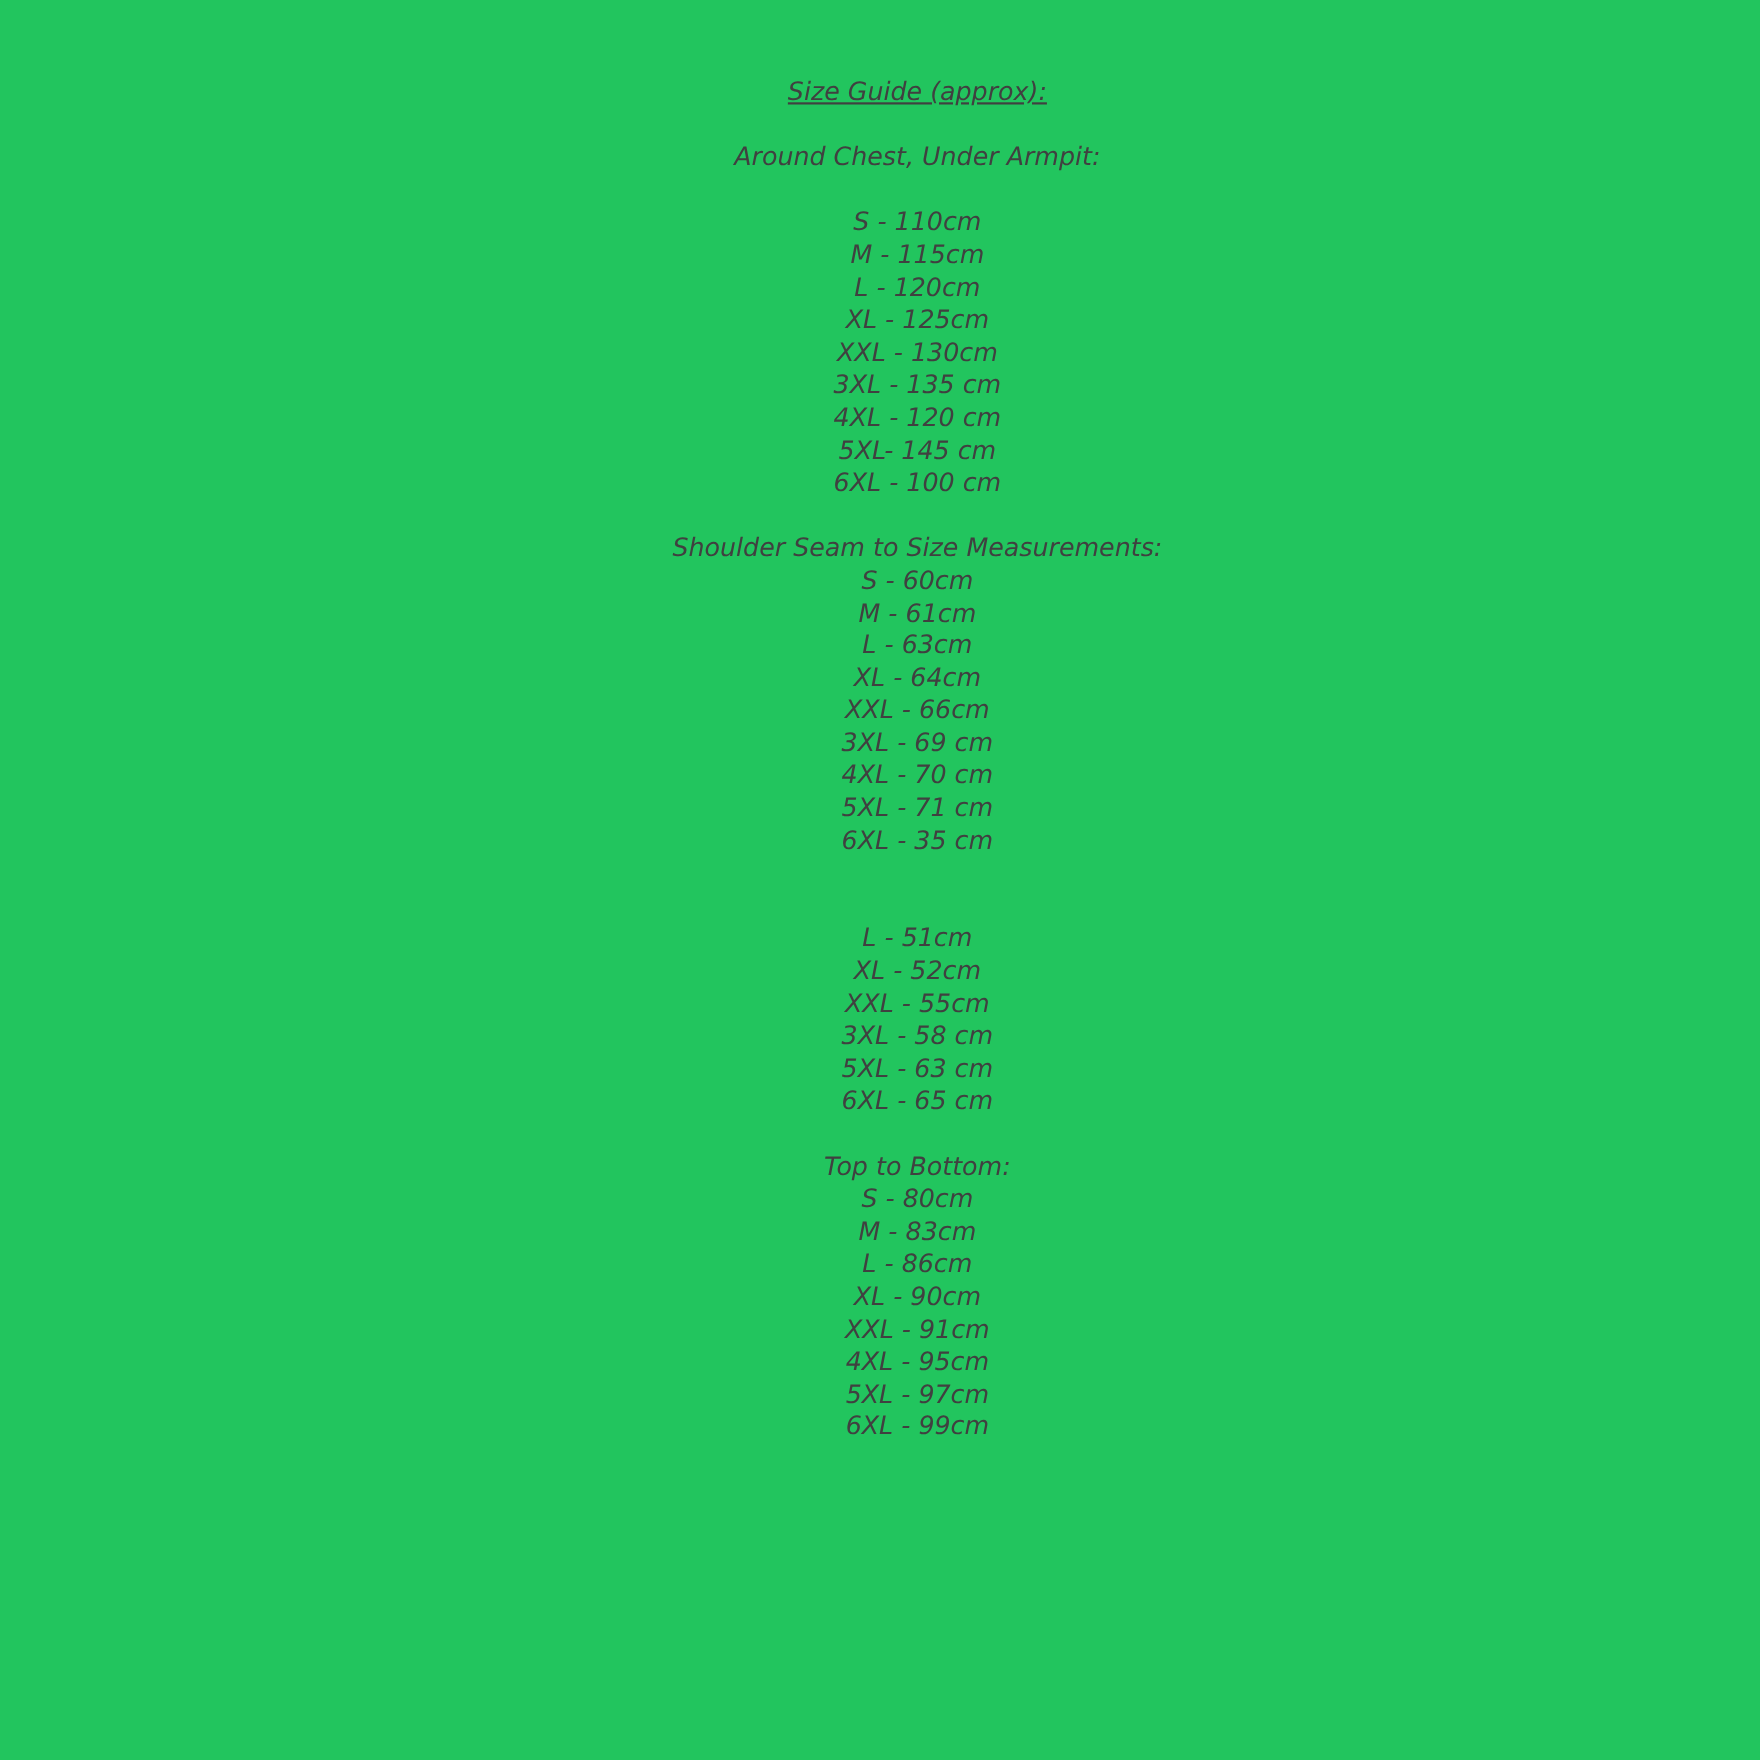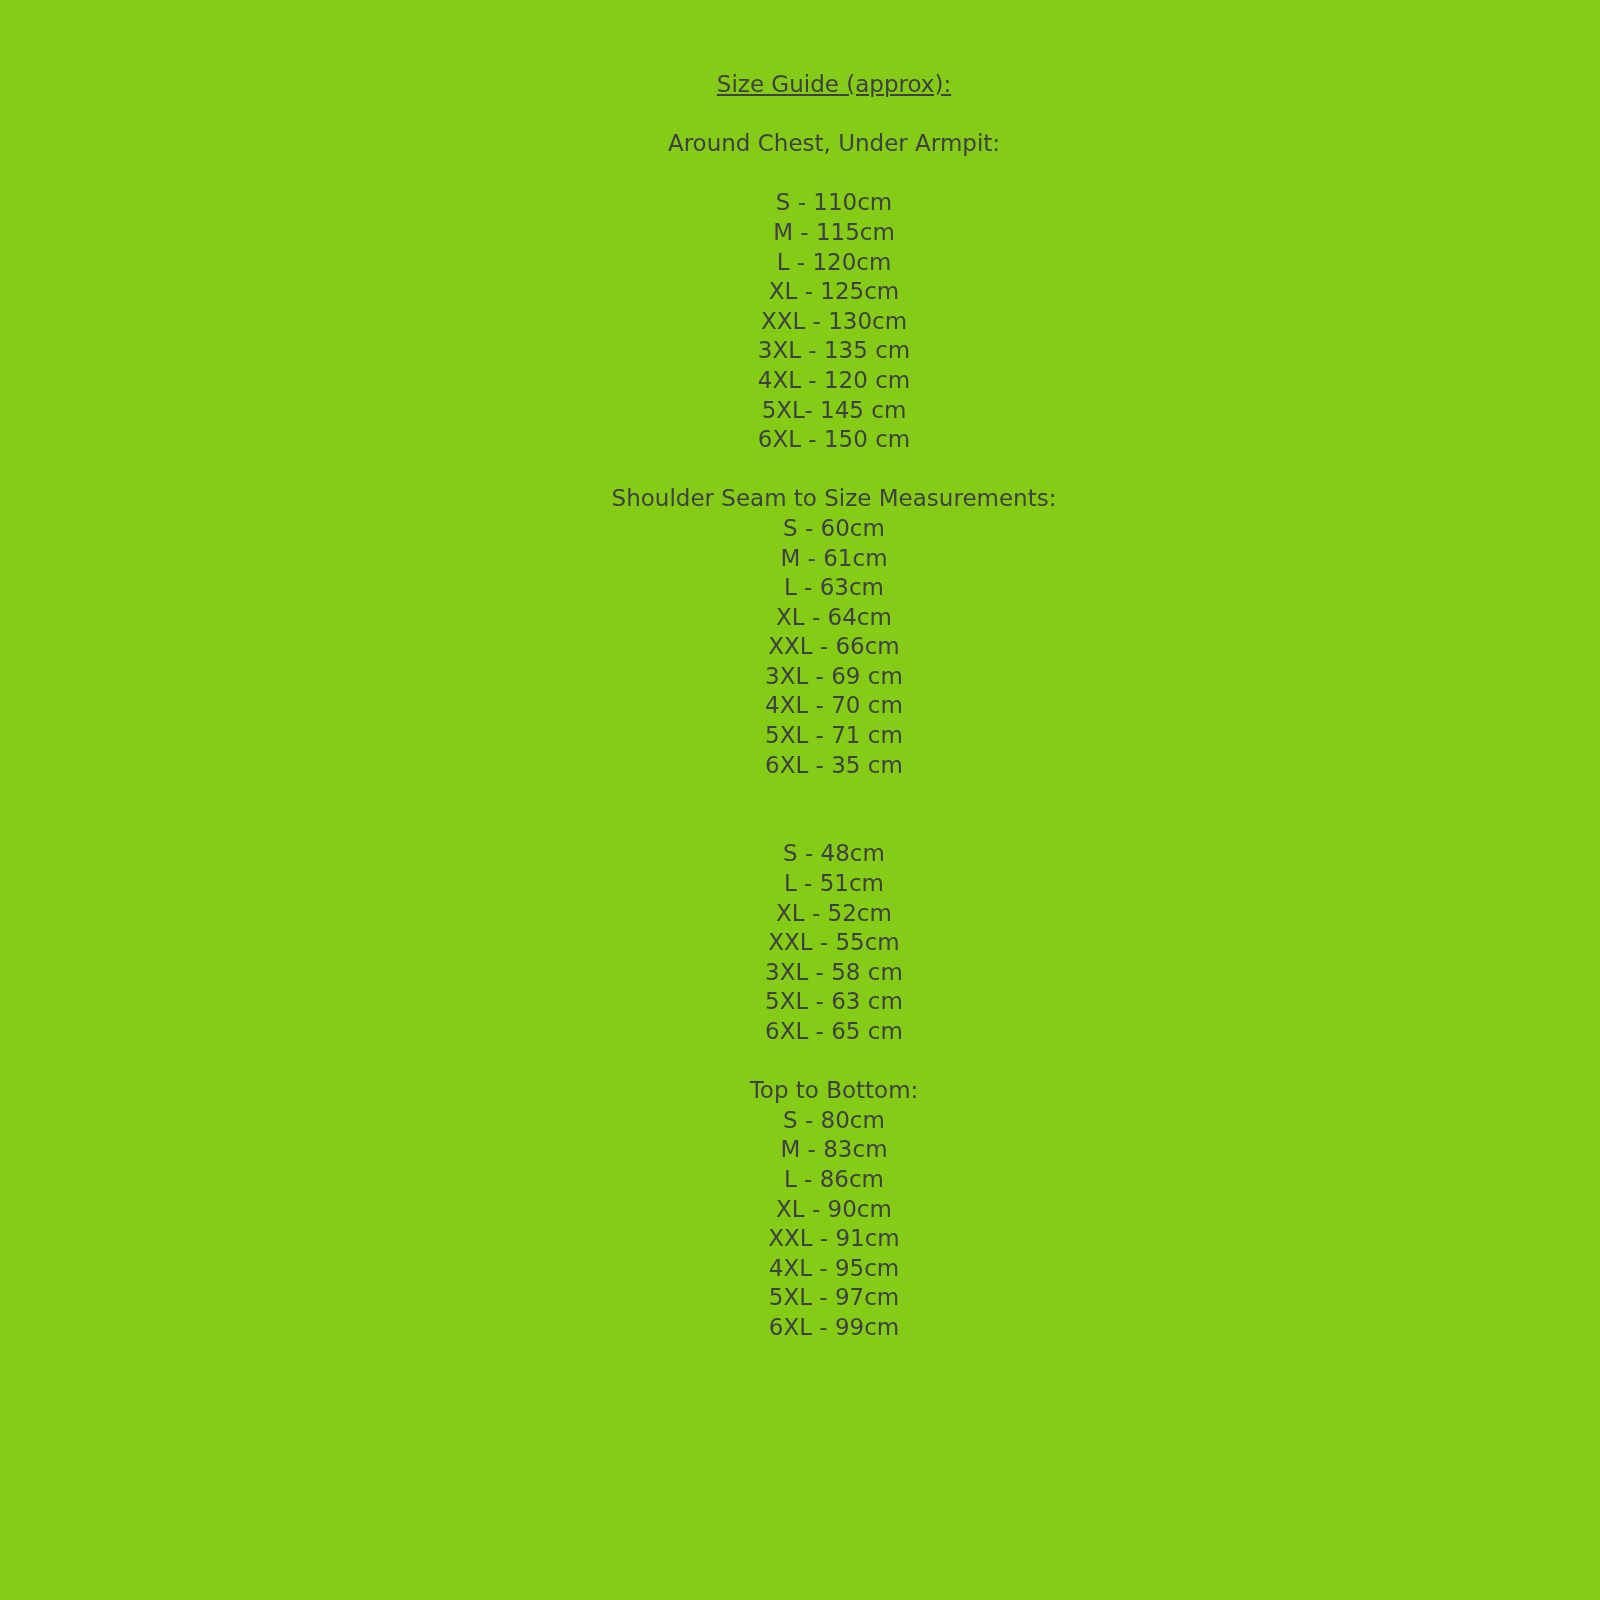--- a/index.html
+++ b/index.html
@@ -4,22 +4,23 @@
 <style>
   html, body {
     margin: 0;
     padding: 0;
     background: #ffffff;
   }
   .page {
     position: relative;
     width: 1600px;
     height: 1600px;
-    background: #84cc16;
+    background: #22c55e;
     overflow: hidden;
+    font-style: italic;
   }
   .content {
     position: absolute;
     top: 70px;
     left: 68px;
     right: 0;
     text-align: center;
     font-family: "DejaVu Sans", sans-serif;
     font-size: 23px;
     line-height: 29.6px;
@@ -48,37 +49,36 @@
     <div class="line heading">Around Chest, Under Armpit:</div>
     <div class="spacer"></div>
     <div class="line">S - 110cm</div>
     <div class="line">M - 115cm</div>
     <div class="line">L - 120cm</div>
     <div class="line">XL - 125cm</div>
     <div class="line">XXL - 130cm</div>
     <div class="line">3XL - 135 cm</div>
     <div class="line">4XL - 120 cm</div>
     <div class="line">5XL- 145 cm</div>
-    <div class="line">6XL - 150 cm</div>
+    <div class="line">6XL - 100 cm</div>
     <div class="spacer"></div>
 
     <div class="line heading">Shoulder Seam to Size Measurements:</div>
     <div class="line">S - 60cm</div>
     <div class="line">M - 61cm</div>
     <div class="line">L - 63cm</div>
     <div class="line">XL - 64cm</div>
     <div class="line">XXL - 66cm</div>
     <div class="line">3XL - 69 cm</div>
     <div class="line">4XL - 70 cm</div>
     <div class="line">5XL - 71 cm</div>
     <div class="line">6XL - 35 cm</div>
     <div class="spacer"></div>
 
     <div class="spacer"></div>
-    <div class="line">S - 48cm</div>
     <div class="line">L - 51cm</div>
     <div class="line">XL - 52cm</div>
     <div class="line">XXL - 55cm</div>
     <div class="line">3XL - 58 cm</div>
     <div class="line">5XL - 63 cm</div>
     <div class="line">6XL - 65 cm</div>
     <div class="spacer"></div>
 
     <div class="line heading">Top to Bottom:</div>
     <div class="line">S - 80cm</div>

